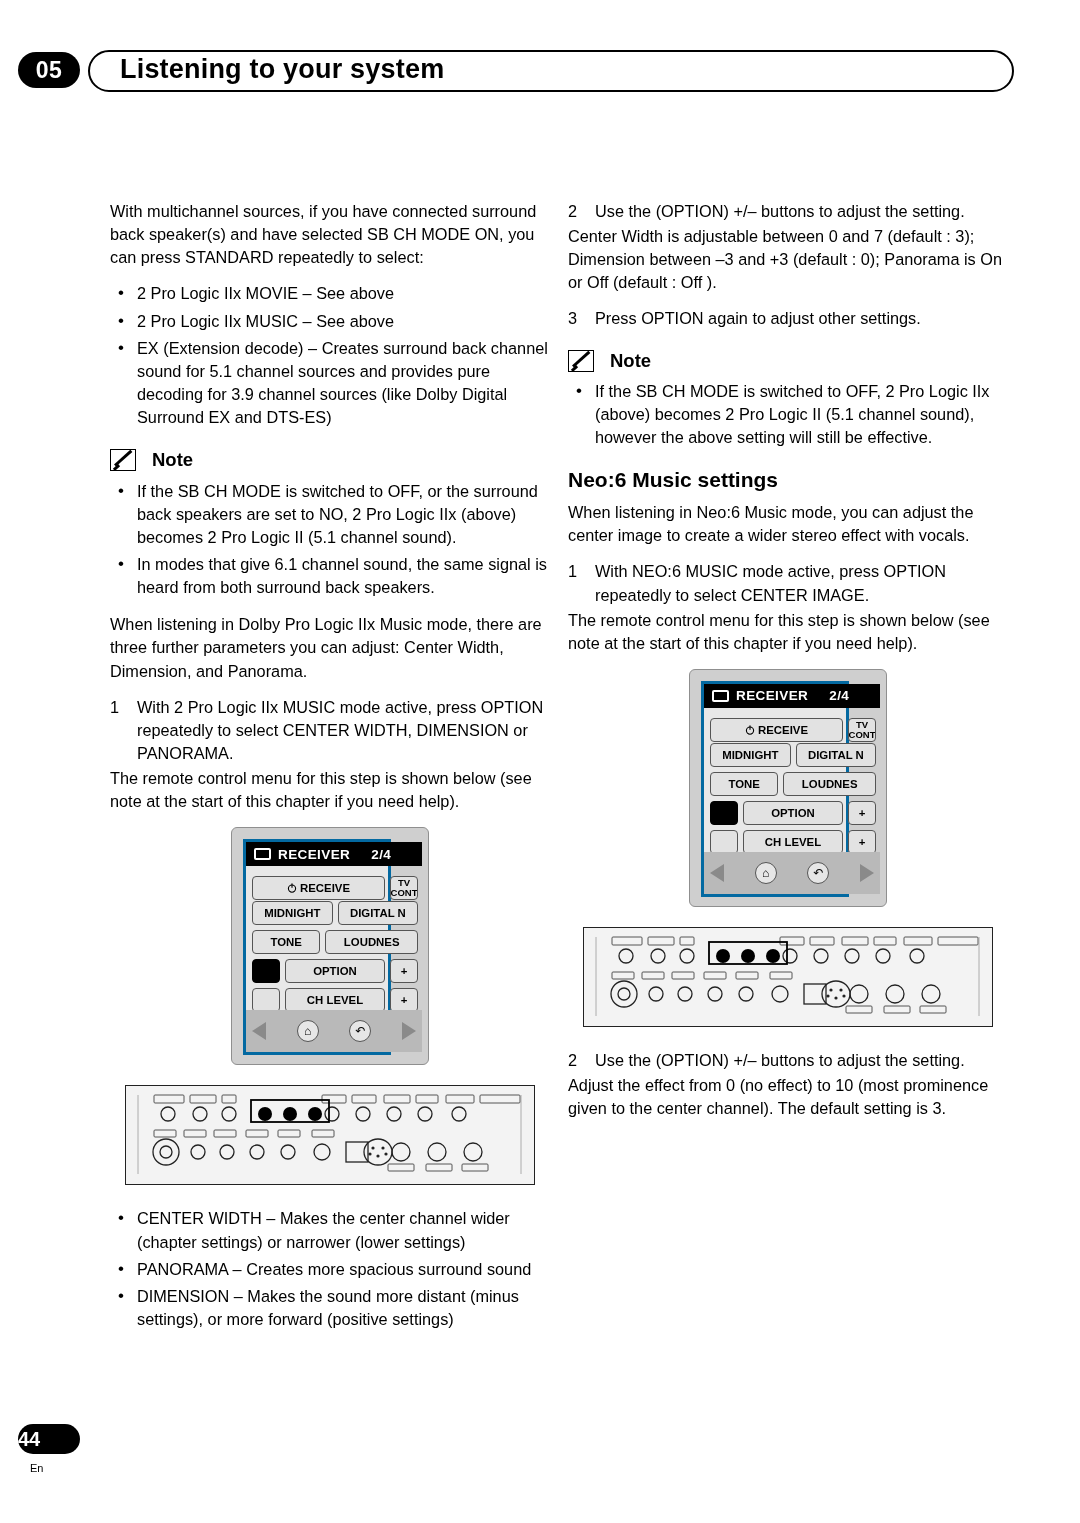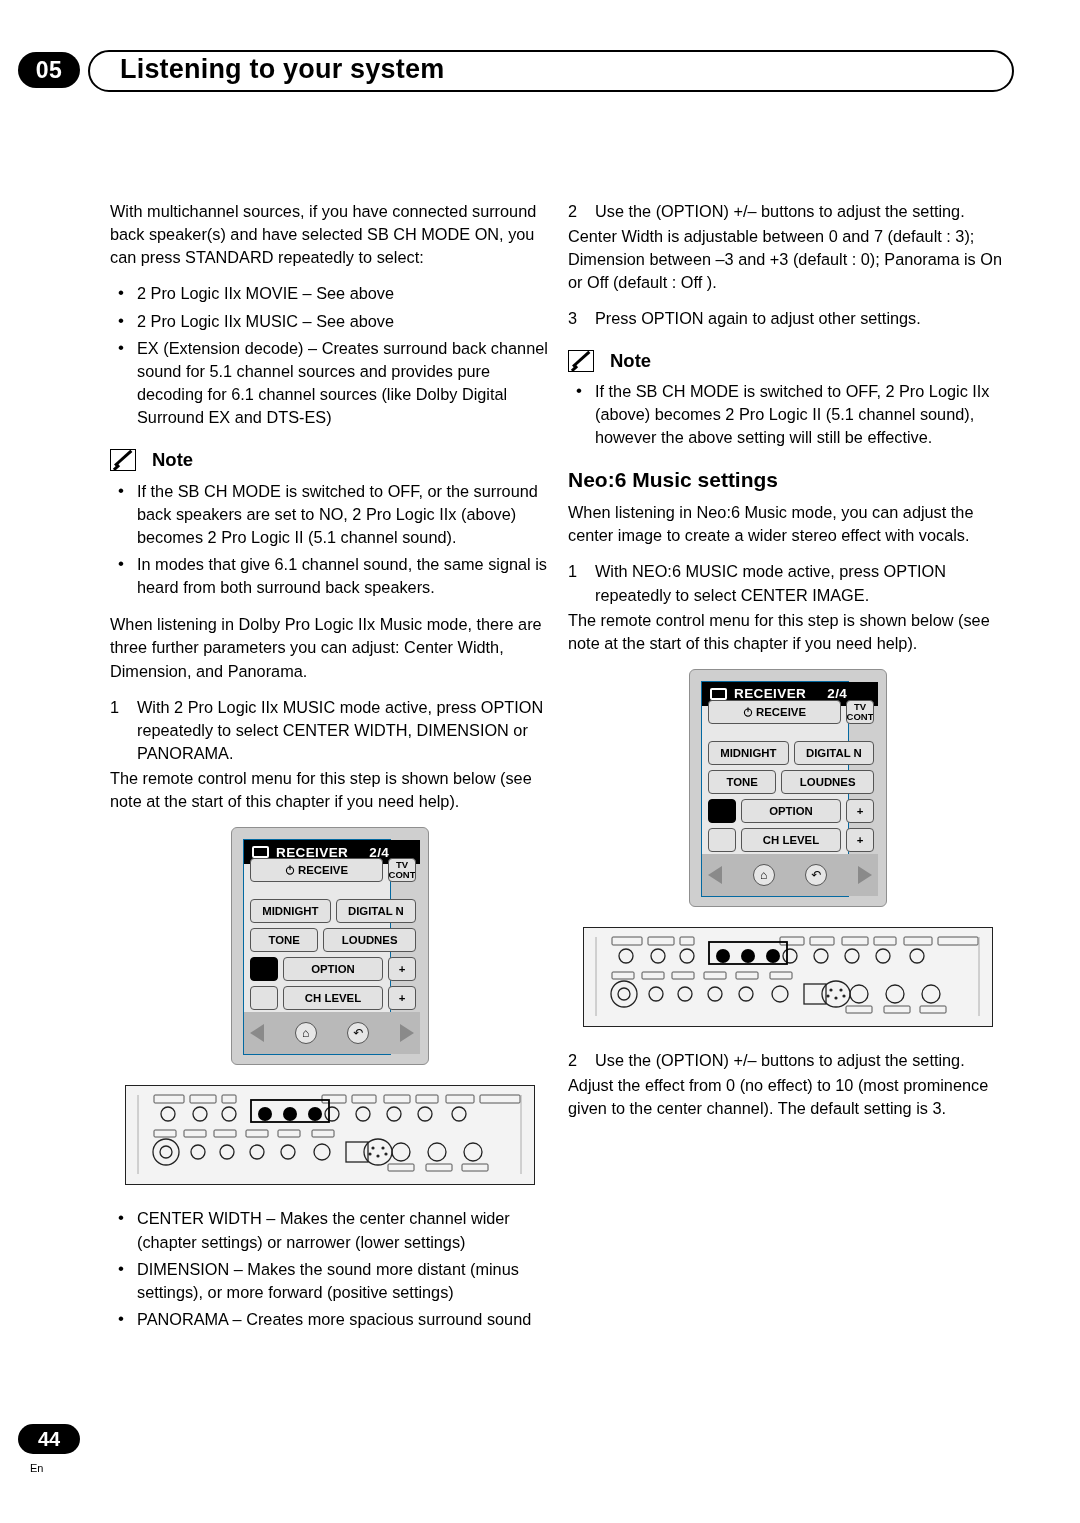--- a/index.html
+++ b/index.html
@@ -131,21 +131,21 @@
     margin: 14px auto 0 auto;
     background: #cfcfcf;
     border: 1.5px solid #8f8f8f;
     border-radius: 6px;
   }
   .remote-inner {
     position: absolute;
     left: 11px; top: 11px;
     width: 148px; height: 216px;
     background: #e8e8e8;
-    border: 1px solid #0369a1;
+    border: 3px solid #0369a1;
   }
   .remote-titlebar {
     position: absolute;
     left: 0; top: 0;
     width: 176px; height: 24px;
     background: #000;
     color: #fff;
     font-size: 13.5px;
     font-weight: bold;
     letter-spacing: 0.4px;
@@ -192,21 +192,21 @@
     color: #000;
   }
   .rbtn.wide { flex: 1 1 auto; }
   .rbtn.black {
     background: #000;
     border-color: #000;
   }
   .rbtn.small { width: 28px; flex: 0 0 28px; }
   .rbtn.tall2 { font-size: 9.5px; line-height: 1.05; flex-direction: column; }
 
-  .row1 { top: 18px; text-align: right; }
+  .row1 { top: 34px; text-align: right; }
   .row2 { top: 59px; }
   .row3 { top: 88px; }
   .row4 { top: 117px; }
   .row5 { top: 146px; }
 
   .remote-bottom {
     position: absolute;
     left: 0; bottom: 0;
     width: 176px; height: 42px;
     background: #b9b9b9;
@@ -246,21 +246,21 @@
 
   .footer-page {
     position: absolute;
     left: 18px; top: 1424px;
     width: 62px; height: 30px;
     background: #000;
     border-radius: 15px;
     color: #fff;
     font-size: 20px;
     font-weight: bold;
-    text-align: center;
+    text-align: left;
     line-height: 30px;
   }
   .footer-lang {
     position: absolute;
     left: 30px; top: 1462px;
     font-size: 11px;
     text-align: right;
   }
 </style>
 </head>
@@ -272,21 +272,21 @@
   <div class="header-title">Listening to your system</div>
 </div>
 
 <div class="col col-left">
 
   <p class="para">With multichannel sources, if you have connected surround back speaker(s) and have selected SB CH MODE ON, you can press STANDARD repeatedly to select:</p>
 
   <ul class="bullets">
     <li>2 Pro Logic IIx MOVIE – See above</li>
     <li>2 Pro Logic IIx MUSIC – See above</li>
-    <li>EX (Extension decode) – Creates surround back channel sound for 5.1 channel sources and provides pure decoding for 6.1 channel sources (like Dolby Digital Surround EX and DTS-ES)</li>
+    <li>EX (Extension decode) – Creates surround back channel sound for 5.1 channel sources and provides pure decoding for 3.9 channel sources (like Dolby Digital Surround EX and DTS-ES)</li>
   </ul>
 
   <div class="note-block">
     <div class="note-head">
       <span class="note-icon"></span>
       <span class="note-label">Note</span>
     </div>
     <ul class="bullets">
       <li>If the SB CH MODE is switched to OFF, or the surround back speakers are set to NO, 2 Pro Logic IIx (above) becomes 2 Pro Logic II (5.1 channel sound).</li>
       <li>In modes that give 6.1 channel sound, the same signal is heard from both surround back speakers.</li>
@@ -415,22 +415,22 @@
       </g>
       <g stroke="#999" stroke-width="0.8">
         <line x1="12" y1="9" x2="12" y2="88"></line>
         <line x1="395" y1="9" x2="395" y2="88"></line>
       </g>
     </svg>
   </div>
 
   <ul class="bullets" style="margin-top:22px">
     <li>CENTER WIDTH – Makes the center channel wider (chapter settings) or narrower (lower settings)</li>
+    <li>PANORAMA – Creates more spacious surround sound</li>
     <li>DIMENSION – Makes the sound more distant (minus settings), or more forward (positive settings)</li>
-    <li>PANORAMA – Creates more spacious surround sound</li>
   </ul>
 </div>
 
 <div class="col col-right">
 
   <div class="numlist">
     <div class="numitem">
       <span class="num">2</span>
       <span>Use the (OPTION) +/– buttons to adjust the setting.</span>
     </div>

